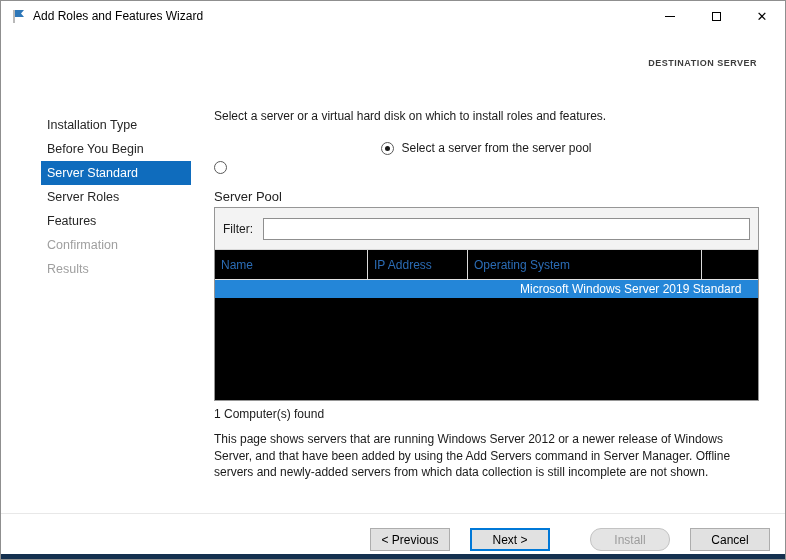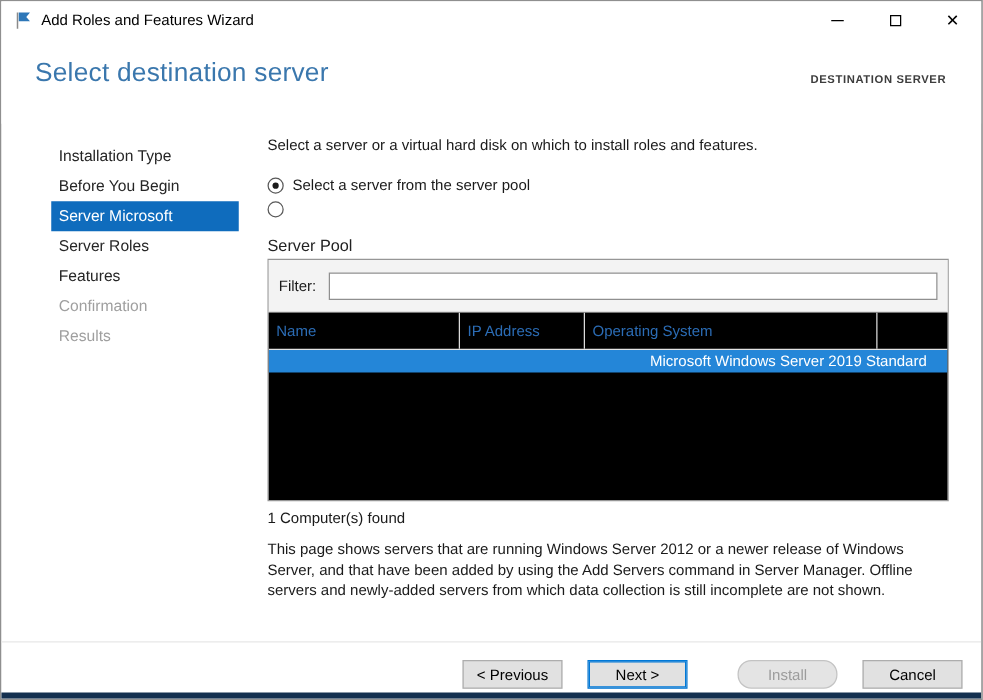--- a/index.html
+++ b/index.html
@@ -29,21 +29,21 @@
   
   .sidebar { position:absolute; top:98px; left:0; width:200px; bottom:55px; padding-top:14px; }
   .nav-item { height:24px; width:150px; margin-left:40px; display:flex; align-items:center; padding-left:6px; font-size:12.5px; color:#262626; cursor:pointer; }
   .nav-item.selected { background:#0f6cbd; color:#fff; }
   .nav-item.disabled { color:#9f9f9f; cursor:default; }
 
   
   .content { position:absolute; left:213px; top:98px; width:545px; font-size:12px; color:#1a1a1a; }
   .intro { margin-top:10px; }
   .radio-row { display:flex; align-items:center; cursor:pointer; }
-  .radio-row.first { margin-top:18px; }
+  .radio-row.first { margin-top:18px;justify-content:center; }
   .radio-row + .radio-row { margin-top:6px; }
   .radio { width:13px; height:13px; border-radius:50%; border:1px solid #595959; background:#fff; margin-right:7px; position:relative; flex:none; }
   .radio.checked::after { content:""; position:absolute; left:3px; top:3px; width:5px; height:5px; border-radius:50%; background:#1a1a1a; }
 
   .pool-title { margin-top:15px; font-size:13px; color:#222; }
 
   .pool-box { margin-top:3px; height:194px; border:1px solid #969696; background:#fff; display:flex; flex-direction:column; }
   .filter-strip { height:42px; flex:none; background:#f3f3f3; border-bottom:1px solid #d9d9d9; display:flex; align-items:center; padding:0 8px; }
   .filter-label { margin-right:10px; color:#1a1a1a; }
   .filter-input { flex:1; height:22px; border:1px solid #8f8f8f; background:#fff; font-size:12px; font-family:inherit; padding:0 4px; outline:none; }
@@ -90,33 +90,32 @@
       <button class="win-btn">
           <span class="glyph-max"></span>
         </button>
       <button class="win-btn">
           <span class="glyph-close">✕</span>
         </button>
     </div>
   </div>
 
   <div class="header">
-    <div class="page-title">Select destination server</div>
     <div class="dest-badge">DESTINATION SERVER</div>
   </div>
 
   <div class="sidebar">
     <div class="nav-item">
         <span>Installation Type</span>
       </div>
     <div class="nav-item">
         <span>Before You Begin</span>
       </div>
     <div class="nav-item selected">
-        <span>Server Microsoft</span>
+        <span>Server Standard</span>
       </div>
     <div class="nav-item">
         <span>Server Roles</span>
       </div>
     <div class="nav-item">
         <span>Features</span>
       </div>
     <div class="nav-item disabled">
         <span>Confirmation</span>
       </div>

